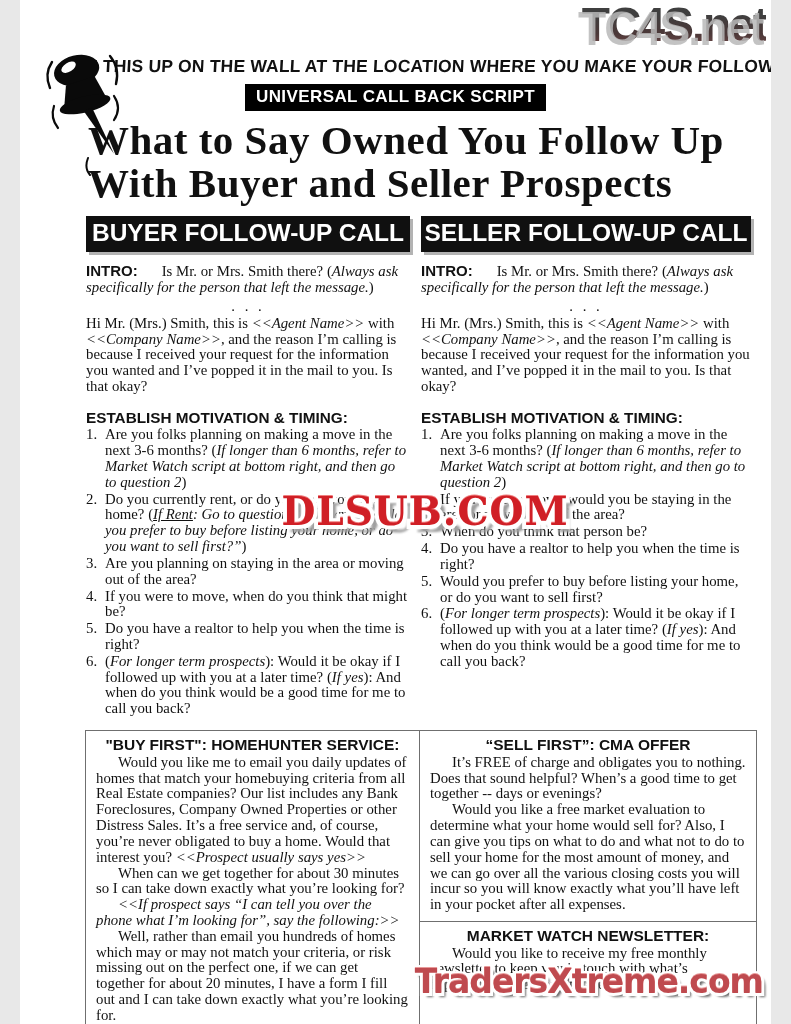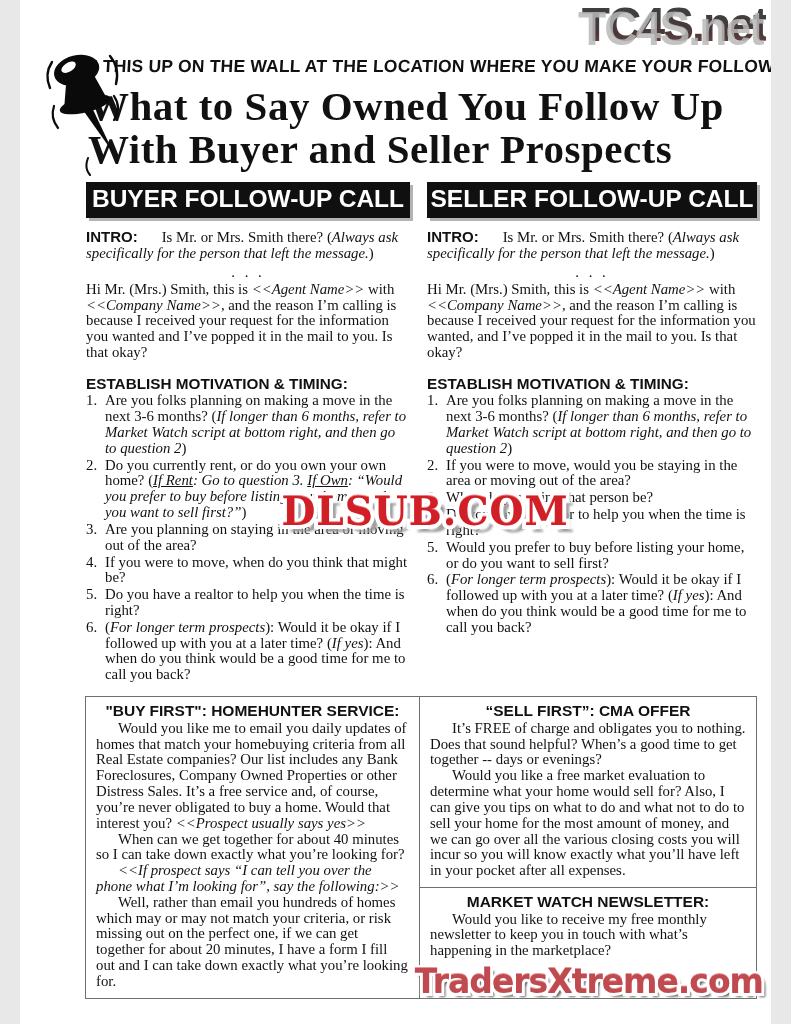--- a/index.html
+++ b/index.html
@@ -34,21 +34,21 @@
     font-family:"Liberation Sans", sans-serif; font-weight:700;
     font-size:17px; letter-spacing:.4px; padding:3px 11px 4px;
   }
   .title {
     margin:8px 0 0 68px; font-weight:bold; font-size:41px; line-height:1.04;
     letter-spacing:.5px;
   }
   
   .cols { display:flex; gap:11px; margin:12px 0 0 66px; }
   .col-left { width:324px; }
-  .col-right { width:330px;margin-left:6px; }
+  .col-right { width:330px; }
   .colbar {
     background:#101010; color:#fff; text-align:center;
     font-family:"Liberation Sans", sans-serif; font-weight:700; font-size:24.5px;
     padding:3px 0 5px; box-shadow:3px 3px 0 #b3b3b3;
   }
   .body-txt { font-size:14.8px; line-height:1.07; }
   .intro-p { margin-top:11px; }
   .lbl { font-family:"Liberation Sans", sans-serif; font-weight:700; font-size:15px; }
   .tabgap { display:inline-block; width:24px; }
   .dots { text-align:center; letter-spacing:3px; margin:3px 0 1px; }
@@ -115,20 +115,23 @@
     <path d="M70 12 Q80 24 76 40" fill="none" stroke="#0a0a0a" stroke-width="2.4" stroke-linecap="round"></path>
     <path d="M14 62 Q10 74 18 84" fill="none" stroke="#0a0a0a" stroke-width="2.2" stroke-linecap="round"></path>
     <path d="M74 52 Q82 64 74 76" fill="none" stroke="#0a0a0a" stroke-width="2.2" stroke-linecap="round"></path>
     <path d="M48 114 Q44 124 50 131" fill="none" stroke="#0a0a0a" stroke-width="2" stroke-linecap="round"></path>
   </svg>
 
   <div class="pin-row">
     <div class="pin-note">PIN THIS UP ON THE WALL AT THE LOCATION WHERE YOU MAKE YOUR FOLLOW UP CALLS</div>
   </div>
 
+  <div class="badge-wrap">
+    <span class="badge">UNIVERSAL CALL BACK SCRIPT</span>
+  </div>
 
   <h1 class="title"><span>What to Say Owned You Follow Up</span><br><span>With Buyer and Seller Prospects</span></h1>
 
   <div class="cols">
 
     <div class="col-left">
       <div class="colbar">BUYER FOLLOW-UP CALL</div>
       <div class="body-txt">
         <p class="intro-p"><span class="lbl">INTRO:</span><span class="tabgap"></span><span><span>Is Mr. or Mrs. Smith there? (</span><span class="seg-i">Always ask specifically for the person that left the message.</span><span>)</span></span></p>
         <div class="dots">. . .</div>
@@ -197,21 +200,21 @@
             </div>
         </div>
       </div>
     </div>
   </div>
 
   <div class="bottom body-txt">
     <div class="cell-left">
       <div class="box-head">"BUY FIRST": HOMEHUNTER SERVICE:</div>
       <p class="bp"><span>Would you like me to email you daily updates of homes that match your homebuying criteria from all Real Estate companies? Our list includes any Bank Foreclosures, Company Owned Properties or other Distress Sales. It’s a free service and, of course, you’re never obligated to buy a home. Would that interest you? </span><span class="seg-i">&lt;&lt;Prospect usually says yes&gt;&gt;</span></p>
-      <p class="bp"><span>When can we get together for about 40 minutes so I can take down exactly what you’re looking for?</span></p>
+      <p class="bp"><span>When can we get together for about 30 minutes so I can take down exactly what you’re looking for?</span></p>
       <p class="bp"><span class="seg-i">&lt;&lt;If prospect says “I can tell you over the phone what I’m looking for”, say the following:&gt;&gt;</span></p>
       <p class="bp"><span>Well, rather than email you hundreds of homes which may or may not match your criteria, or risk missing out on the perfect one, if we can get together for about 20 minutes, I have a form I fill out and I can take down exactly what you’re looking for.</span></p>
     </div>
     <div class="cell-right">
       <div class="boxA">
         <div class="box-head">“SELL FIRST”: CMA OFFER</div>
         <p class="bp"><span>It’s FREE of charge and obligates you to nothing. Does that sound helpful? When’s a good time to get together -- days or evenings?</span></p>
         <p class="bp"><span>Would you like a free market evaluation to determine what your home would sell for? Also, I can give you tips on what to do and what not to do to sell your home for the most amount of money, and we can go over all the various closing costs you will incur so you will know exactly what you’ll have left in your pocket after all expenses.</span></p>
       </div>
       <div class="boxB">

